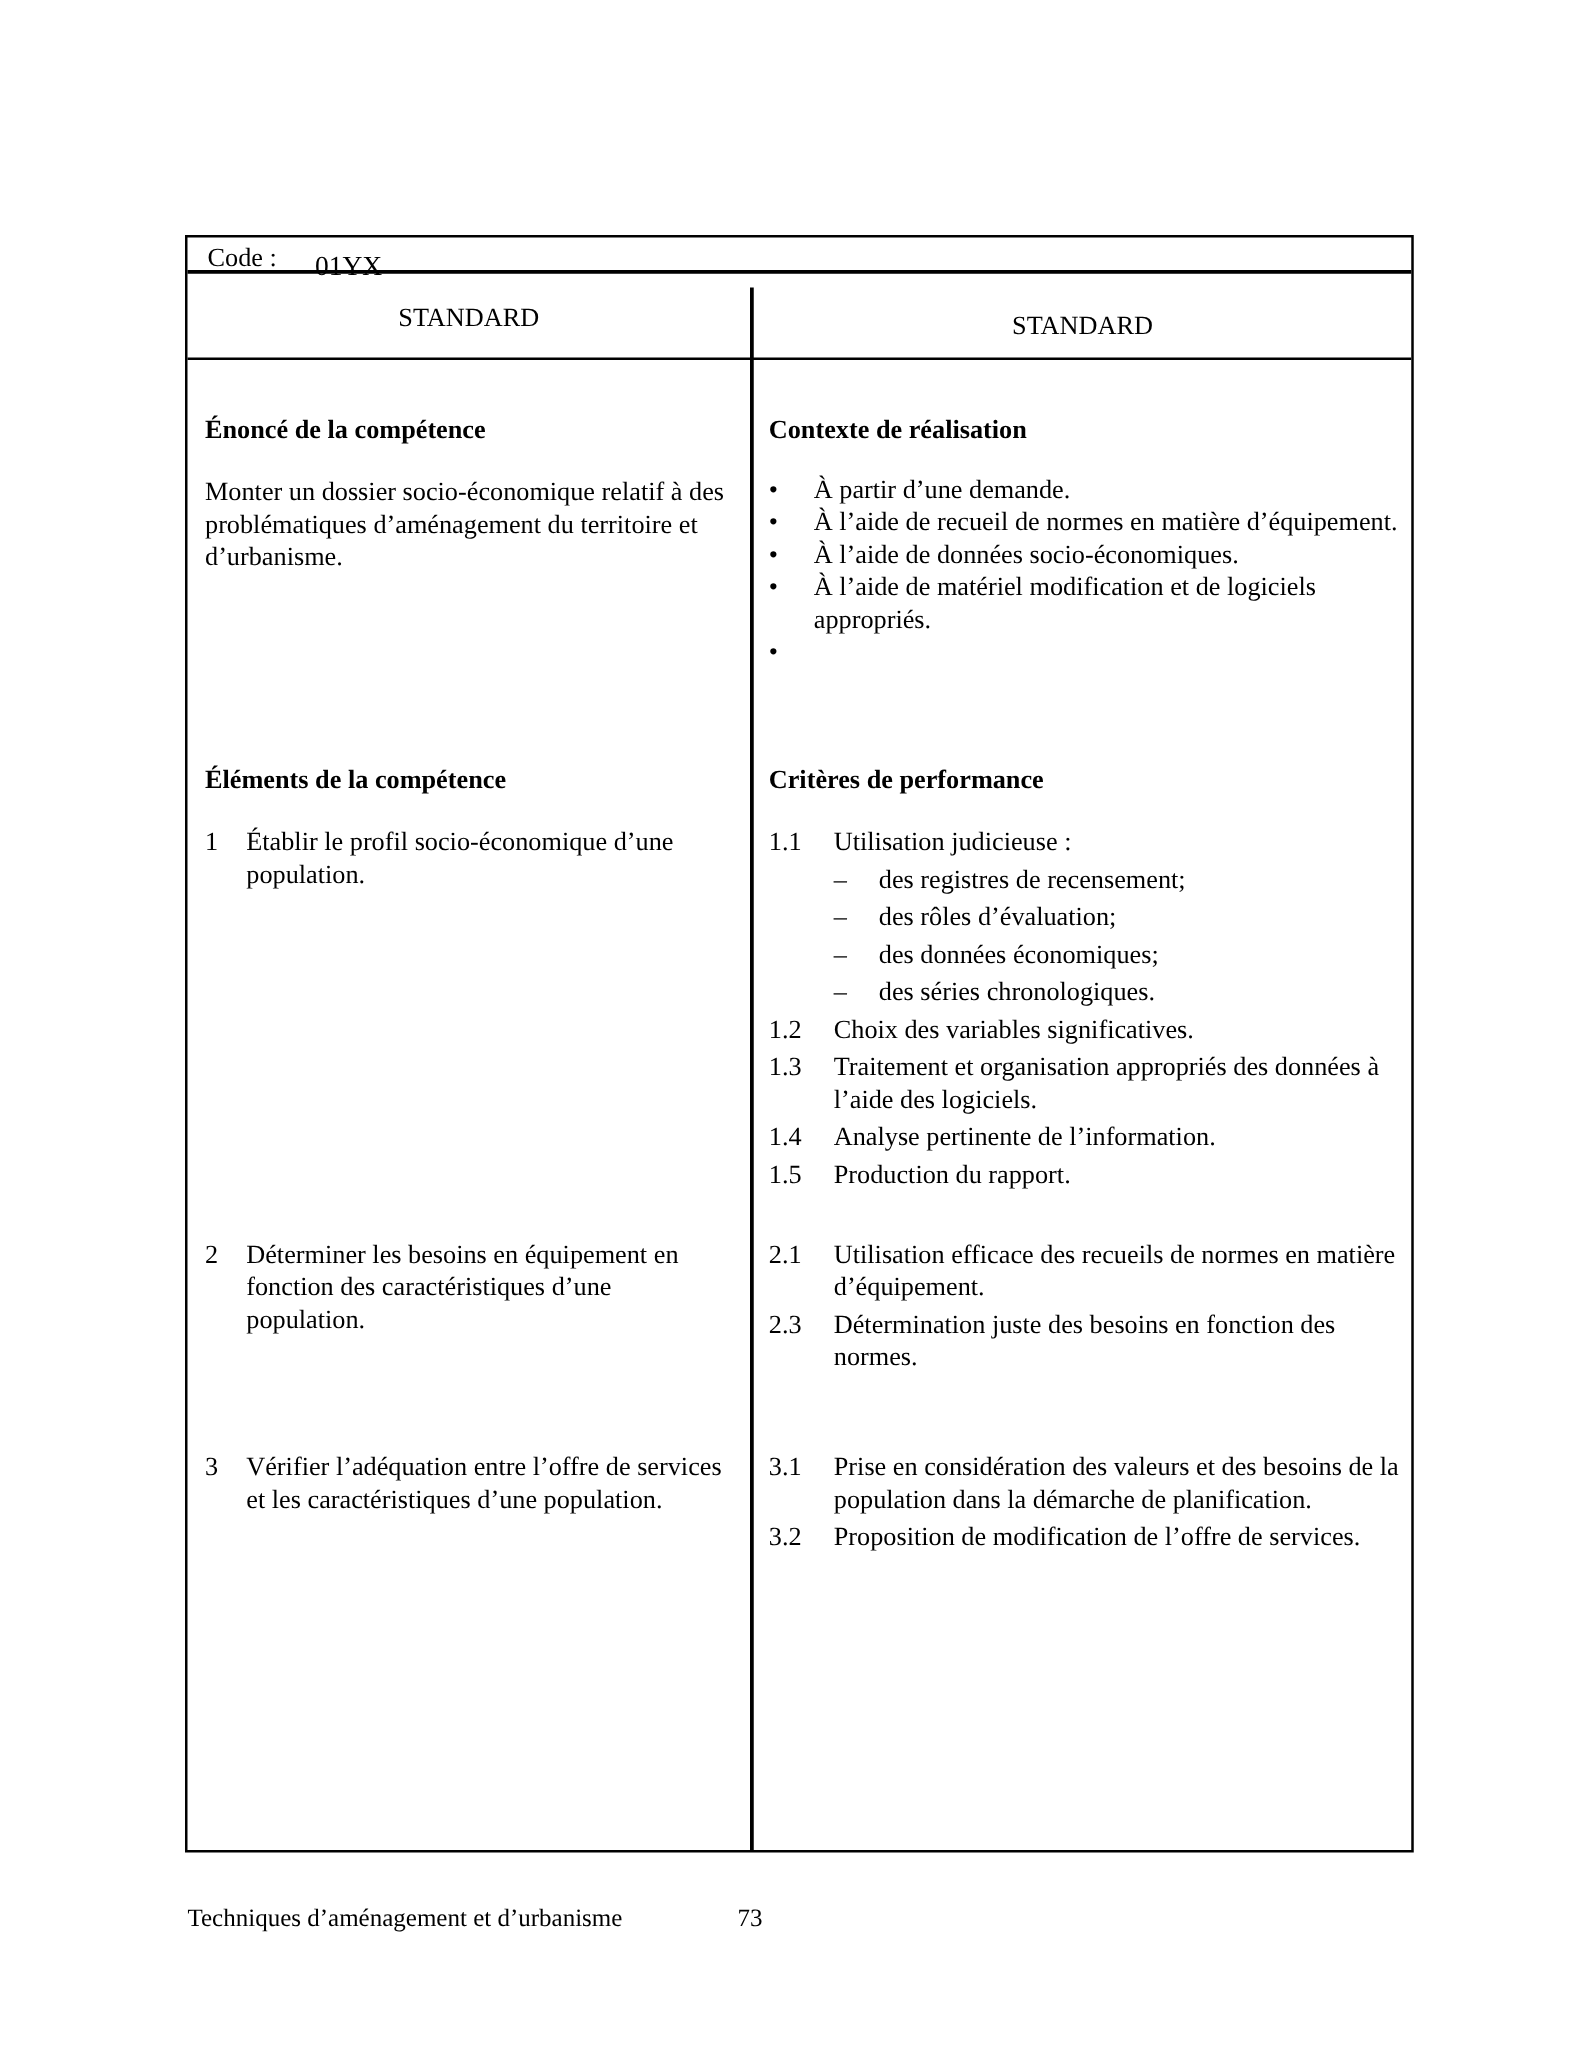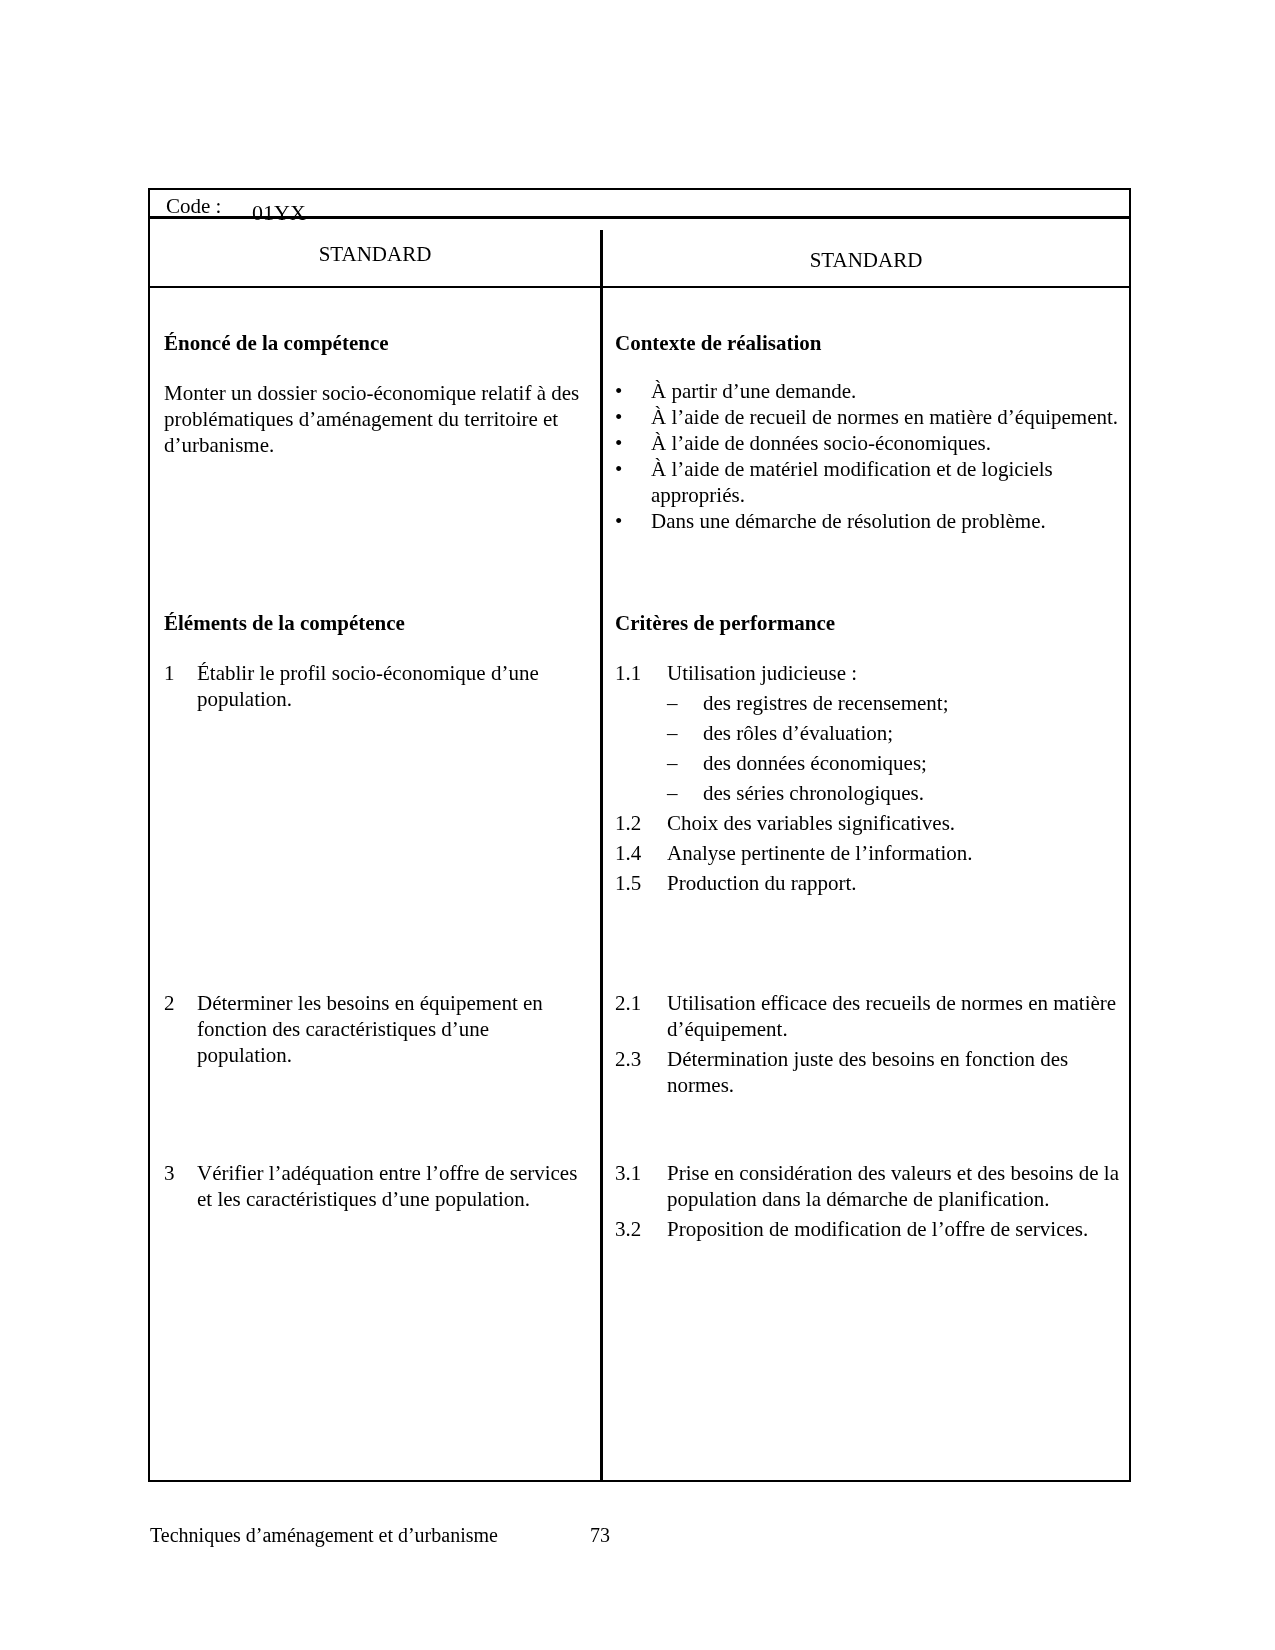--- a/index.html
+++ b/index.html
@@ -86,40 +86,44 @@
     </div>
   </div>
 
   <div class="rc" style="top:140px;">
     <div class="h">Contexte de réalisation</div>
     <ul class="bul" style="margin-top:22px;">
       <li><span class="dot">•</span><span>À partir d’une demande.</span></li>
       <li><span class="dot">•</span><span>À l’aide de recueil de normes en matière d’équipement.</span></li>
       <li><span class="dot">•</span><span>À l’aide de données socio-économiques.</span></li>
       <li><span class="dot">•</span><span>À l’aide de matériel modification et de logiciels appropriés.</span></li>
-      <li><span class="dot">•</span><span>Dans une démarche de résolution de problème.</span></li>
+      <li><span class="dot">•</span></li>
     </ul>
   </div>
 
   <div class="rc" style="top:420px;font-family:Liberation Serif, serif;">
     <div class="h">Critères de performance</div>
   </div>
 
   <div class="rc" style="top:470px;">
     <div class="crit">
       <span class="n">1.1</span>
       <span>Utilisation judicieuse :</span>
       <div class="sub"><span class="d">–</span><span>des registres de recensement;</span></div>
       <div class="sub"><span class="d">–</span><span>des rôles d’évaluation;</span></div>
       <div class="sub"><span class="d">–</span><span>des données économiques;</span></div>
       <div class="sub"><span class="d">–</span><span>des séries chronologiques.</span></div>
     </div>
     <div class="crit">
       <span class="n">1.2</span>
       <span>Choix des variables significatives.</span>
+    </div>
+    <div class="crit">
+      <span class="n">1.3</span>
+      <span>Traitement et organisation appropriés des données à l’aide des logiciels.</span>
     </div>
     <div class="crit">
       <span class="n">1.4</span>
       <span>Analyse pertinente de l’information.</span>
     </div>
     <div class="crit">
       <span class="n">1.5</span>
       <span>Production du rapport.</span>
     </div>
   </div>

